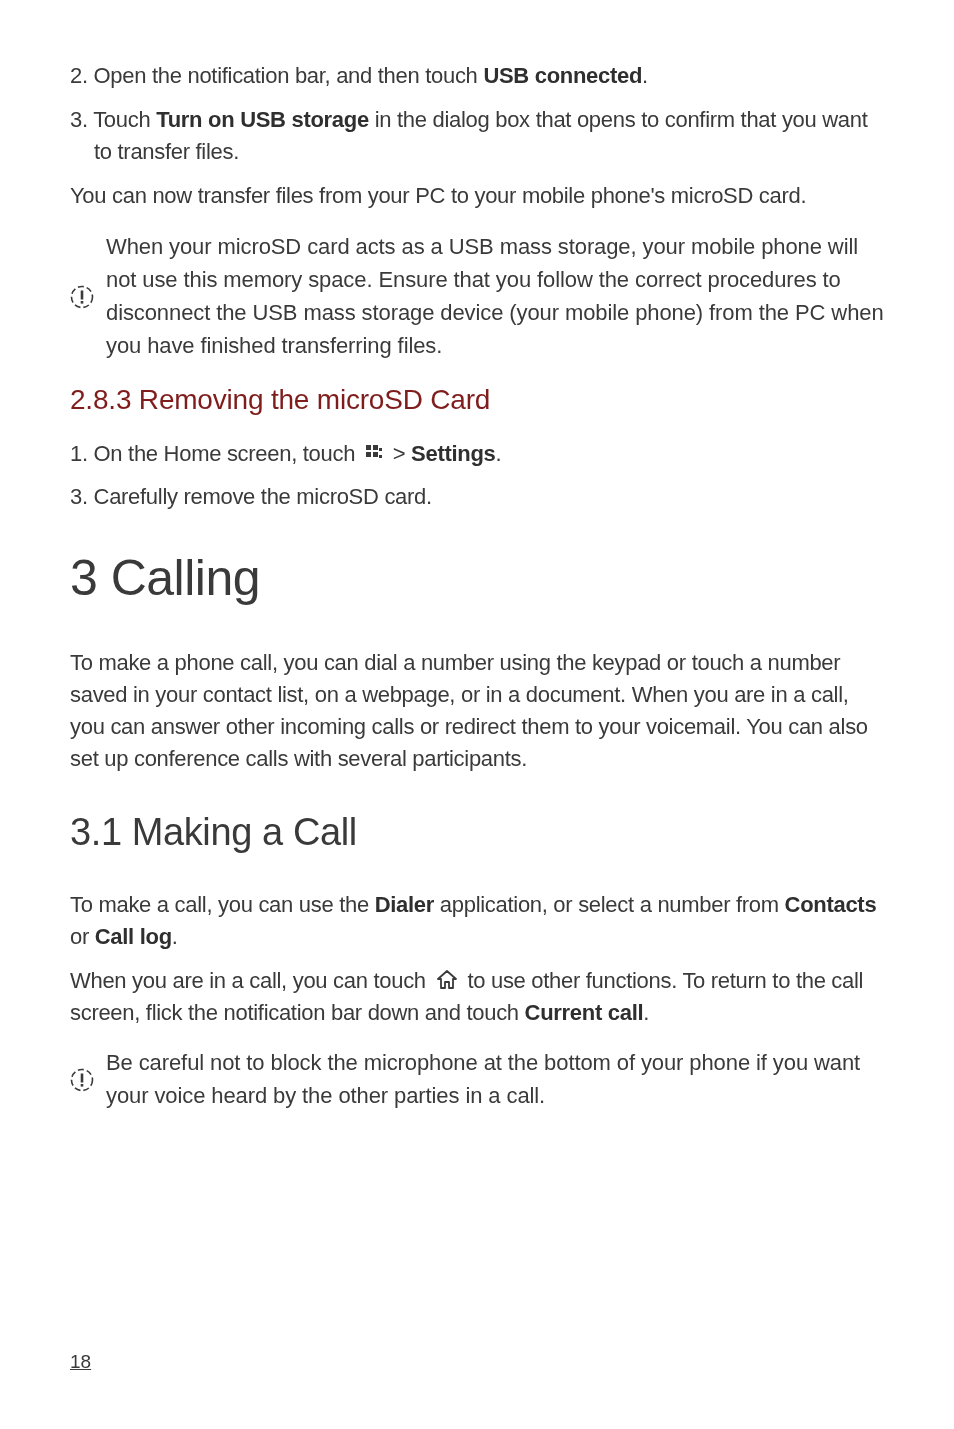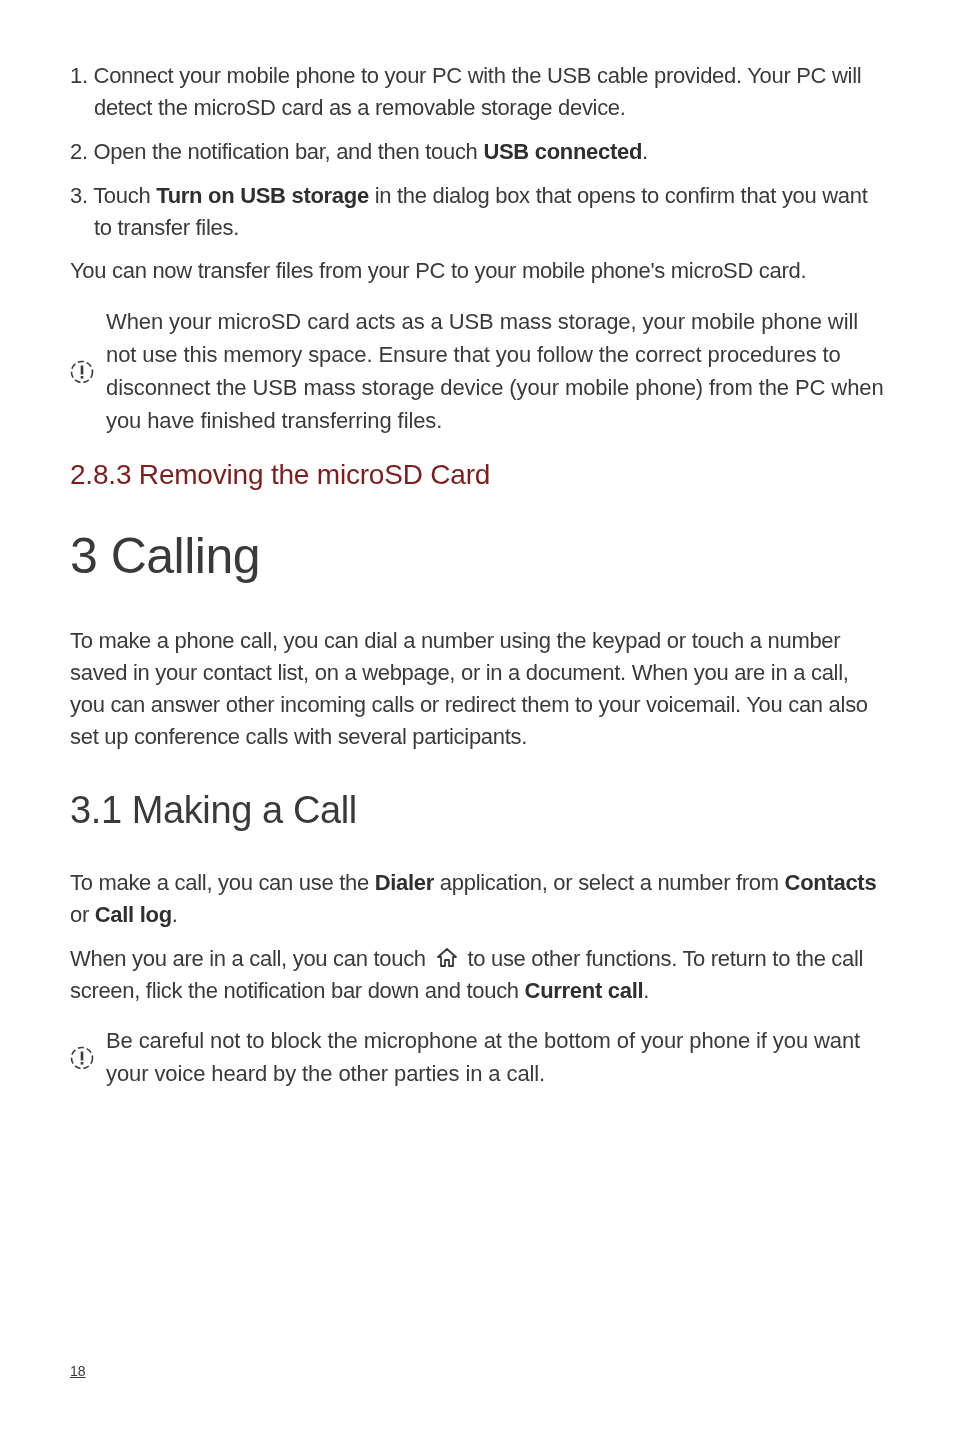--- a/index.html
+++ b/index.html
@@ -70,35 +70,34 @@
     }
     .inline-icon {
       display: inline-block;
       vertical-align: middle;
       position: relative;
       top: -2px;
       margin: 0 4px;
     }
     .page-num {
       position: absolute;
-      bottom: 50px;
+      bottom: 56px;
       left: 70px;
-      font-size: 14px;
+      font-size: 19px;
       color: #3a3a3a;
       text-decoration: underline;
     }
     svg { display: block; }
     b { font-weight: bold; color: #2f2f2f; }
   </style>
 </head>
 <body>
 
 <div class="content">
 
-  <div class="ol-item">1. Connect your mobile phone to your PC with the USB cable provided. Your PC will detect the microSD card as a removable storage device.</div>
 
   <div class="ol-item">
     <span>2. Open the notification bar, and then touch </span><b>USB connected</b><span>.</span>
   </div>
 
   <div class="ol-item">
     <span>3. Touch </span><b>Turn on USB storage</b><span> in the dialog box that opens to confirm that you want to transfer files.</span>
   </div>
 
   <div class="para">You can now transfer files from your PC to your mobile phone's microSD card.</div>
@@ -109,22 +108,33 @@
           <circle cx="12" cy="12" r="10.5" fill="none" stroke="#3a3a3a" stroke-width="1.6" stroke-dasharray="6 3"></circle>
           <rect x="10.7" y="5.5" width="2.6" height="9" fill="#3a3a3a"></rect>
           <rect x="10.7" y="16" width="2.6" height="2.6" fill="#3a3a3a"></rect>
         </svg>
     </div>
     <div class="note-text">When your microSD card acts as a USB mass storage, your mobile phone will not use this memory space. Ensure that you follow the correct procedures to disconnect the USB mass storage device (your mobile phone) from the PC when you have finished transferring files.</div>
   </div>
 
   <div class="h3">2.8.3  Removing the microSD Card</div>
 
+  <div class="ol-item">
+    <span>1. On the Home screen, touch </span><span class="inline-icon"><svg width="18" height="18" viewBox="0 0 18 18">
+          <rect x="1" y="1" width="5" height="5" fill="#3a3a3a"></rect>
+          <rect x="8" y="1" width="5" height="5" fill="#3a3a3a"></rect>
+          <rect x="1" y="8" width="5" height="5" fill="#3a3a3a"></rect>
+          <rect x="8" y="8" width="5" height="5" fill="#3a3a3a"></rect>
+          <rect x="14" y="4" width="3" height="3" fill="#3a3a3a"></rect>
+          <rect x="14" y="11" width="3" height="3" fill="#3a3a3a"></rect>
+        </svg></span><span>  &gt; </span><b>Settings</b><span>.</span>
+  </div>
 
 
+  <div class="ol-item">3. Carefully remove the microSD card.</div>
 
   <div class="h1">3  Calling</div>
 
   <div class="para">To make a phone call, you can dial a number using the keypad or touch a number saved in your contact list, on a webpage, or in a document. When you are in a call, you can answer other incoming calls or redirect them to your voicemail. You can also set up conference calls with several participants.</div>
 
   <div class="h2">3.1  Making a Call</div>
 
   <div class="para">
     <span>To make a call, you can use the </span><b>Dialer</b><span> application, or select a number from </span><b>Contacts</b><span> or </span><b>Call log</b><span>.</span>
   </div>

